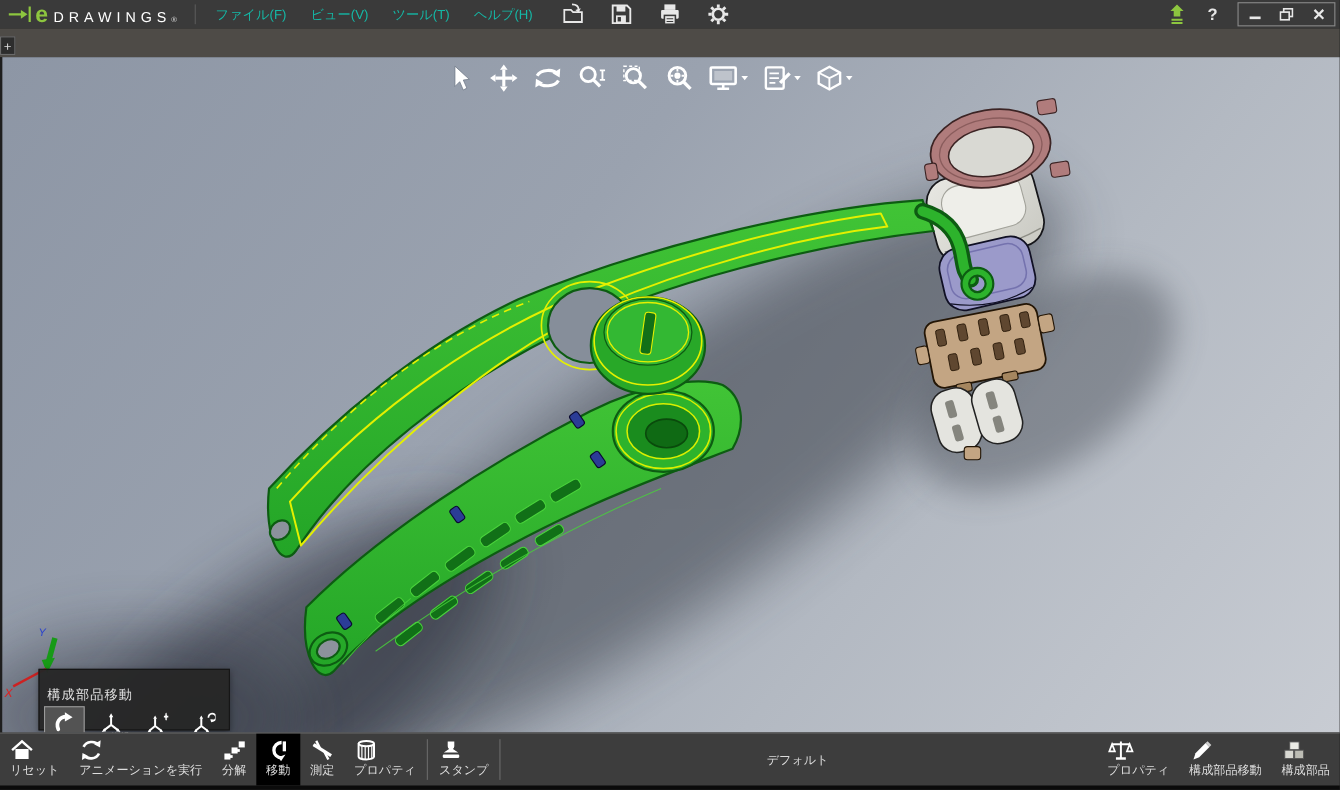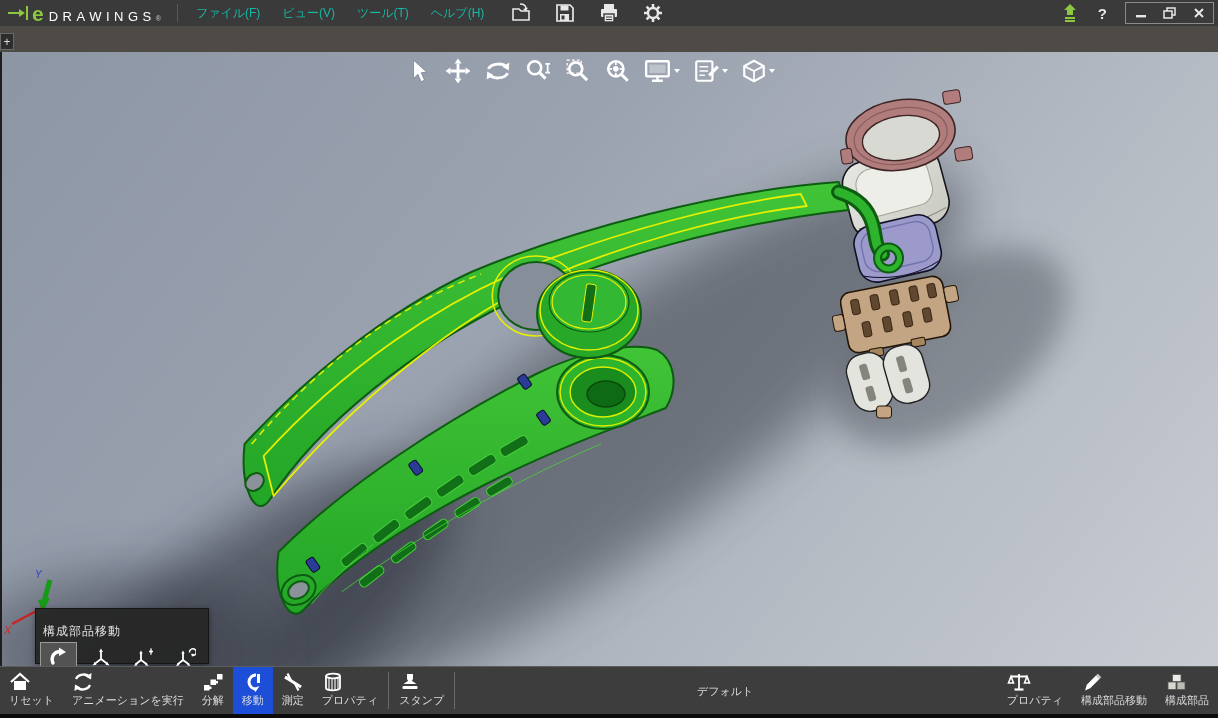--- a/index.html
+++ b/index.html
@@ -55,21 +55,21 @@
     display:flex; align-items:center; justify-content:center; position:relative; cursor:pointer; }
   .pbtn.sel { background:#535353; border:1px solid #9a9a9a; }
   .pbtn .xyz { position:absolute; right:1px; bottom:0; font-size:6.5px; color:#fff; }
 
   
   .bottombar { height:48px; flex:0 0 48px; background:#3d3d3d; border-top:1px solid #5d5d5d;
     display:flex; align-items:stretch; position:relative; color:#dedede; }
   .bbtn { background:none; border:none; color:#dedede; font-size:11px; cursor:pointer;
     display:flex; flex-direction:column; align-items:flex-start; justify-content:center; gap:1px;
     padding:2px 9px 3px; white-space:nowrap; }
-  .bbtn.active { background:#1d4ed8; }
+  .bbtn.active { background:#000000; }
   .bdiv { width:1px; background:#6a6a6a; margin:5px 1px; }
   .config-label { position:absolute; left:697px; top:50%; transform:translateY(-50%); font-size:11px; color:#dcdcdc; }
   .bb-right { margin-left:auto; display:flex; }
   .bottomstrip { height:4px; flex:0 0 4px; background:#0b0b0b; }
 
   svg { display:block; }
 </style>
 </head>
 <body>
 

